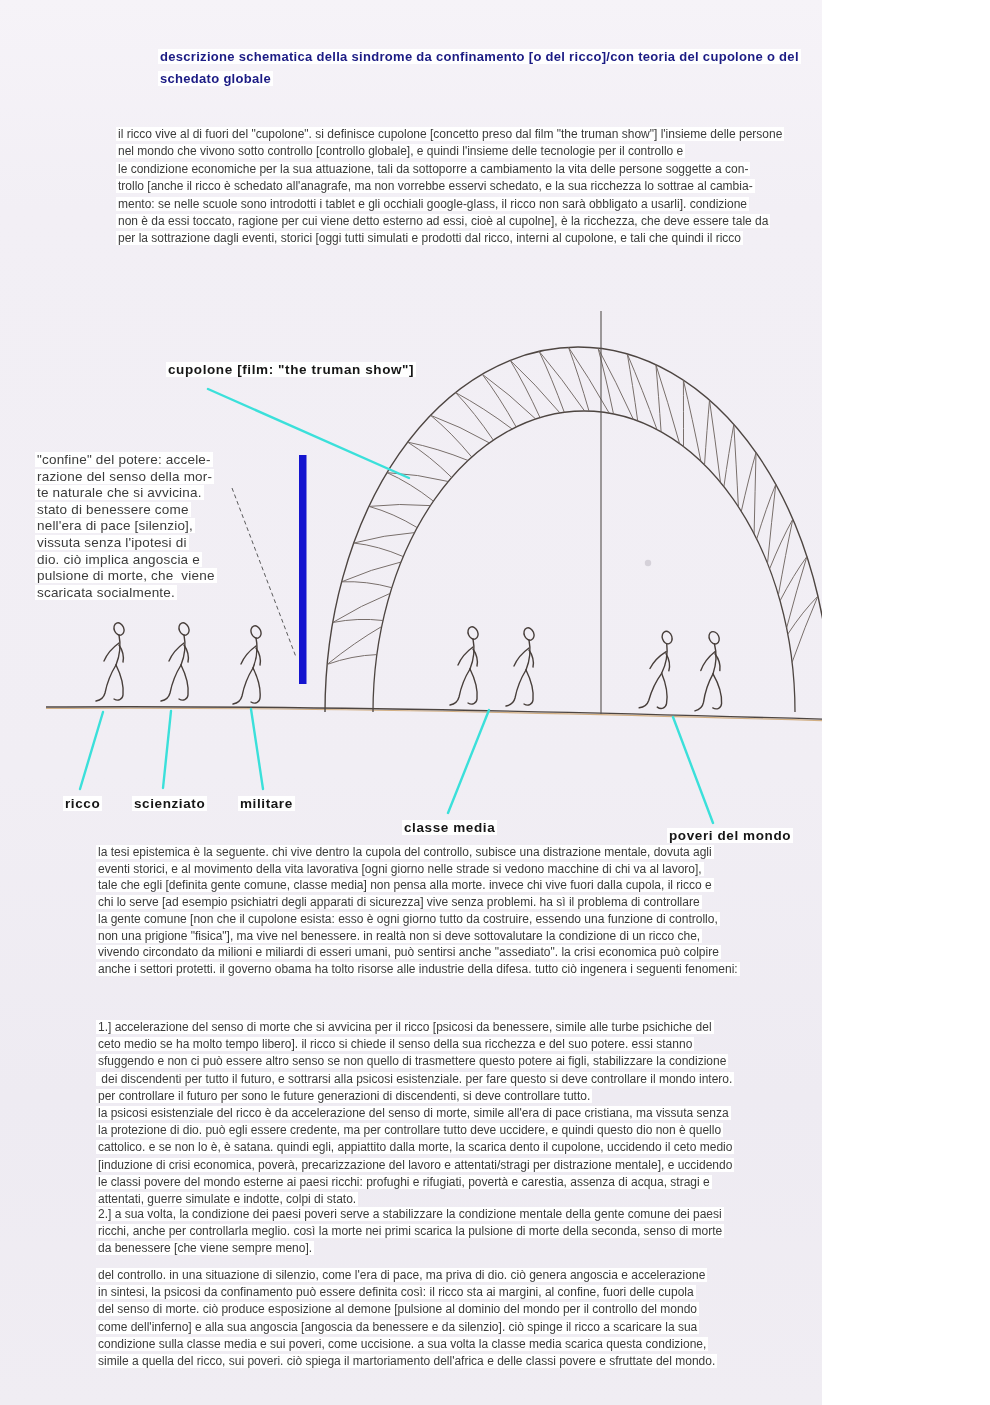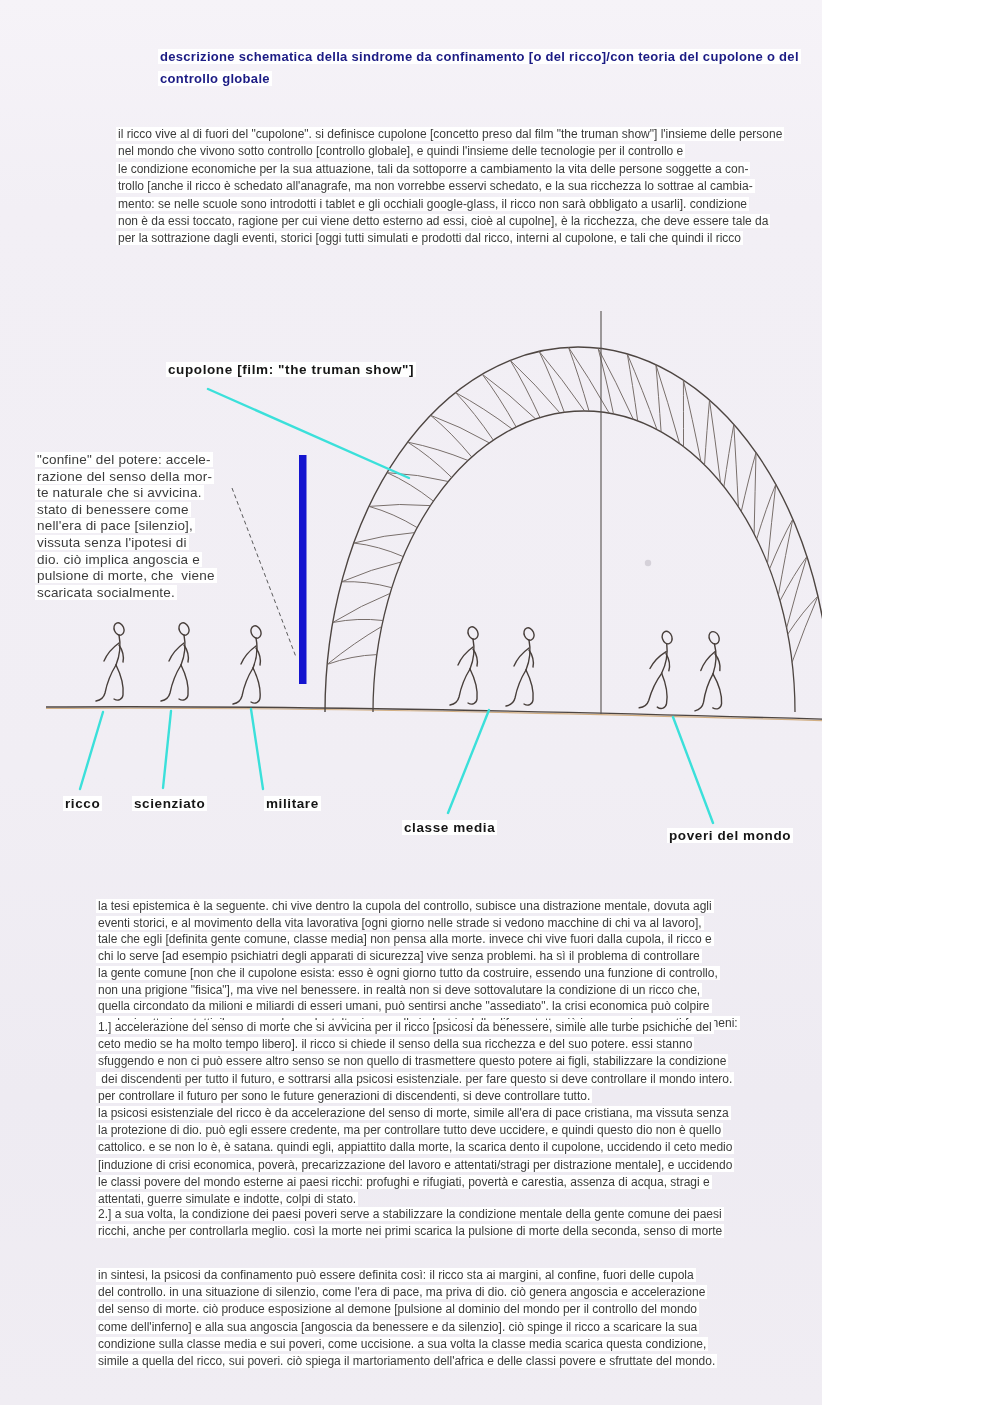--- a/index.html
+++ b/index.html
@@ -7,30 +7,30 @@
   .page{position:relative;width:822px;height:1405px;overflow:hidden;
         background:linear-gradient(180deg,#f6f3f8 0%,#f2eff5 15%,#f1eef4 55%,#eeebf2 78%,#f0edf3 100%);}
   svg.drawing{position:absolute;left:0;top:0;z-index:1;}
   .txt{position:absolute;z-index:2;}
   .tline{white-space:pre;}
   .tbg{background:#ffffff;padding:0 2px;white-space:pre;}
   .doc-title{left:158px;top:46px;font-size:13px;font-weight:bold;line-height:21.5px;
              color:var(--title,#1b1b84);letter-spacing:.3px;}
   .body-par{font-size:12px;color:var(--body,#3b3b3b);letter-spacing:0px;}
   .intro{left:116px;top:126px;line-height:17.4px;}
-  .tesi{left:96px;top:898px;line-height:16.7px;}
+  .tesi{left:96px;top:844px;line-height:16.7px;}
   .point1{left:96px;top:1019px;line-height:17.2px;}
   .point2{left:96px;top:1206px;line-height:17.2px;}
   .sintesi{left:96px;top:1267px;line-height:17.2px;}
   .diag-label{font-size:13.5px;font-weight:bold;color:var(--label,#161616);letter-spacing:.6px;}
   .cupolone{left:166px;top:362px;}
   .annot{left:35px;top:452px;font-size:13.5px;line-height:16.6px;color:var(--body,#3f3f3f);letter-spacing:.2px;}
   .lab-ricco{left:63px;top:796px;}
   .lab-scienziato{left:132px;top:796px;}
-  .lab-militare{left:240px;top:796px;padding-left:24px;}
+  .lab-militare{left:214px;top:796px;padding-left:24px;}
   .lab-classe{left:402px;top:820px;}
   .lab-poveri{left:667px;top:828px;}
   .ink{stroke:var(--ink,#4d4541);fill:none;}
   .cyan-line{stroke:var(--cyan,#3be0da);stroke-width:2.4px;stroke-linecap:round;fill:none;}
 </style>
 </head>
 <body>
 
 <div class="page">
 
@@ -100,21 +100,21 @@
       <use href="#stickfig" x="656" y="711" transform="rotate(4 656 711)"></use>
       <use href="#stickfig" x="712" y="712" transform="rotate(-3 712 712) scale(1)"></use>
     </g>
 
     <circle cx="648" cy="563" r="3.2" fill="#c9c4cd" opacity="0.7"></circle>
     <circle cx="838" cy="758" r="2.2" fill="#d6d2da" opacity="0.6"></circle>
   </svg>
 
   <div class="txt doc-title">
       <div class="tline"><span class="tbg">descrizione schematica della sindrome da confinamento [o del ricco]/con teoria del cupolone o del</span></div>
-      <div class="tline"><span class="tbg">controllo globale</span></div>
+      <div class="tline"><span class="tbg">schedato globale</span></div>
     </div>
 
   <div class="txt body-par intro">
       <div class="tline"><span class="tbg">il ricco vive al di fuori del "cupolone". si definisce cupolone [concetto preso dal film "the truman show"] l'insieme delle persone</span></div>
       <div class="tline"><span class="tbg">nel mondo che vivono sotto controllo [controllo globale], e quindi l'insieme delle tecnologie per il controllo e</span></div>
       <div class="tline"><span class="tbg">le condizione economiche per la sua attuazione, tali da sottoporre a cambiamento la vita delle persone soggette a con-</span></div>
       <div class="tline"><span class="tbg">trollo [anche il ricco è schedato all'anagrafe, ma non vorrebbe esservi schedato, e la sua ricchezza lo sottrae al cambia-</span></div>
       <div class="tline"><span class="tbg">mento: se nelle scuole sono introdotti i tablet e gli occhiali google-glass, il ricco non sarà obbligato a usarli]. condizione</span></div>
       <div class="tline"><span class="tbg">non è da essi toccato, ragione per cui viene detto esterno ad essi, cioè al cupolne], è la ricchezza, che deve essere tale da</span></div>
       <div class="tline"><span class="tbg">per la sottrazione dagli eventi, storici [oggi tutti simulati e prodotti dal ricco, interni al cupolone, e tali che quindi il ricco</span></div>
@@ -152,42 +152,43 @@
     <span class="tbg">poveri del mondo</span>
   </div>
 
   <div class="txt body-par tesi">
       <div class="tline"><span class="tbg">la tesi epistemica è la seguente. chi vive dentro la cupola del controllo, subisce una distrazione mentale, dovuta agli</span></div>
       <div class="tline"><span class="tbg">eventi storici, e al movimento della vita lavorativa [ogni giorno nelle strade si vedono macchine di chi va al lavoro],</span></div>
       <div class="tline"><span class="tbg">tale che egli [definita gente comune, classe media] non pensa alla morte. invece chi vive fuori dalla cupola, il ricco e</span></div>
       <div class="tline"><span class="tbg">chi lo serve [ad esempio psichiatri degli apparati di sicurezza] vive senza problemi. ha sì il problema di controllare</span></div>
       <div class="tline"><span class="tbg">la gente comune [non che il cupolone esista: esso è ogni giorno tutto da costruire, essendo una funzione di controllo,</span></div>
       <div class="tline"><span class="tbg">non una prigione "fisica"], ma vive nel benessere. in realtà non si deve sottovalutare la condizione di un ricco che,</span></div>
-      <div class="tline"><span class="tbg">quella circondato da milioni e miliardi di esseri umani, può sentirsi anche "assediato". la crisi economica può colpire</span></div>
+      <div class="tline"><span class="tbg">vivendo circondato da milioni e miliardi di esseri umani, può sentirsi anche "assediato". la crisi economica può colpire</span></div>
       <div class="tline"><span class="tbg">anche i settori protetti. il governo obama ha tolto risorse alle industrie della difesa. tutto ciò ingenera i seguenti fenomeni:</span></div>
     </div>
   <div class="txt body-par point1">
       <div class="tline"><span class="tbg">1.] accelerazione del senso di morte che si avvicina per il ricco [psicosi da benessere, simile alle turbe psichiche del</span></div>
       <div class="tline"><span class="tbg">ceto medio se ha molto tempo libero]. il ricco si chiede il senso della sua ricchezza e del suo potere. essi stanno</span></div>
       <div class="tline"><span class="tbg">sfuggendo e non ci può essere altro senso se non quello di trasmettere questo potere ai figli, stabilizzare la condizione</span></div>
       <div class="tline"><span class="tbg"> dei discendenti per tutto il futuro, e sottrarsi alla psicosi esistenziale. per fare questo si deve controllare il mondo intero.</span></div>
       <div class="tline"><span class="tbg">per controllare il futuro per sono le future generazioni di discendenti, si deve controllare tutto.</span></div>
       <div class="tline"><span class="tbg">la psicosi esistenziale del ricco è da accelerazione del senso di morte, simile all'era di pace cristiana, ma vissuta senza</span></div>
       <div class="tline"><span class="tbg">la protezione di dio. può egli essere credente, ma per controllare tutto deve uccidere, e quindi questo dio non è quello</span></div>
       <div class="tline"><span class="tbg">cattolico. e se non lo è, è satana. quindi egli, appiattito dalla morte, la scarica dento il cupolone, uccidendo il ceto medio</span></div>
       <div class="tline"><span class="tbg">[induzione di crisi economica, poverà, precarizzazione del lavoro e attentati/stragi per distrazione mentale], e uccidendo</span></div>
       <div class="tline"><span class="tbg">le classi povere del mondo esterne ai paesi ricchi: profughi e rifugiati, povertà e carestia, assenza di acqua, stragi e</span></div>
       <div class="tline"><span class="tbg">attentati, guerre simulate e indotte, colpi di stato.</span></div>
     </div>
   <div class="txt body-par point2">
       <div class="tline"><span class="tbg">2.] a sua volta, la condizione dei paesi poveri serve a stabilizzare la condizione mentale della gente comune dei paesi</span></div>
       <div class="tline"><span class="tbg">ricchi, anche per controllarla meglio. così la morte nei primi scarica la pulsione di morte della seconda, senso di morte</span></div>
+      <div class="tline"><span class="tbg">da benessere [che viene sempre meno].</span></div>
     </div>
   <div class="txt body-par sintesi">
+      <div class="tline"><span class="tbg">del controllo. in una situazione di silenzio, come l'era di pace, ma priva di dio. ciò genera angoscia e accelerazione</span></div>
       <div class="tline"><span class="tbg">in sintesi, la psicosi da confinamento può essere definita così: il ricco sta ai margini, al confine, fuori delle cupola</span></div>
-      <div class="tline"><span class="tbg">del controllo. in una situazione di silenzio, come l'era di pace, ma priva di dio. ciò genera angoscia e accelerazione</span></div>
       <div class="tline"><span class="tbg">del senso di morte. ciò produce esposizione al demone [pulsione al dominio del mondo per il controllo del mondo</span></div>
       <div class="tline"><span class="tbg">come dell'inferno] e alla sua angoscia [angoscia da benessere e da silenzio]. ciò spinge il ricco a scaricare la sua</span></div>
       <div class="tline"><span class="tbg">condizione sulla classe media e sui poveri, come uccisione. a sua volta la classe media scarica questa condizione,</span></div>
       <div class="tline"><span class="tbg">simile a quella del ricco, sui poveri. ciò spiega il martoriamento dell'africa e delle classi povere e sfruttate del mondo.</span></div>
     </div>
 
 </div>
 
 </body></html>

